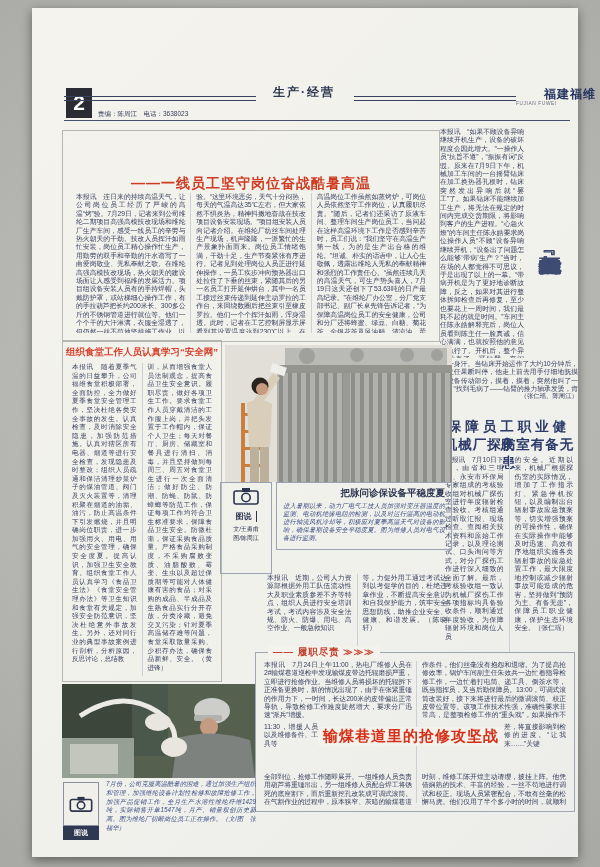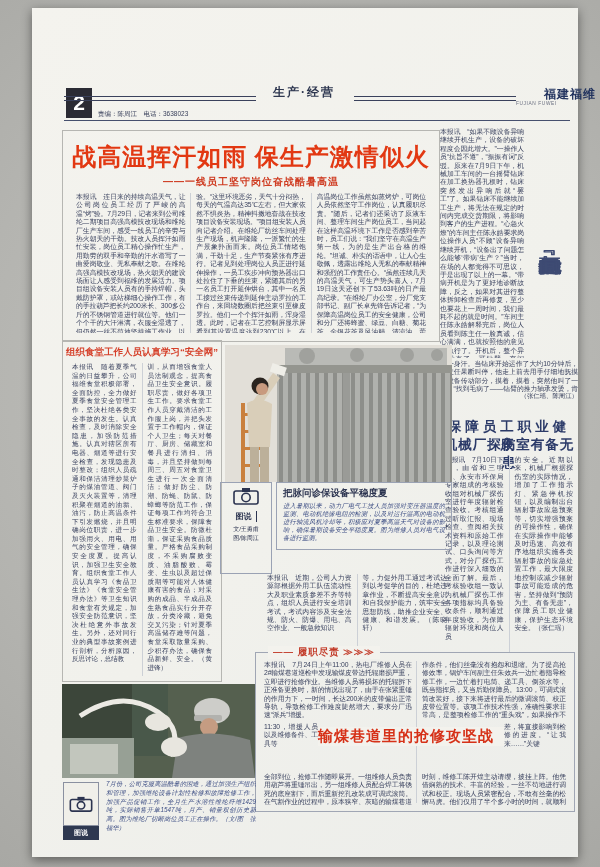--- a/index.html
+++ b/index.html
@@ -31,21 +31,21 @@
     font-weight:bold;color:#2e3750;letter-spacing:2px;}
   .masthead-cn{left:484px;top:78px;width:62px;font-size:12px;font-weight:bold;color:#22335e;letter-spacing:1px;margin-left:28px;}
   .masthead-en{left:484px;top:93px;width:62px;font-size:4.8px;color:#6a6f80;letter-spacing:.6px;}
   .header-rule{left:32px;top:112px;width:506px;border-top:1px solid #46506e;}
 
   
   .main-box{left:30px;top:122px;width:376px;height:210px;border:1px solid #b6b6b2;}
   .headline{position:absolute;top:10px;left:0;right:0;text-align:center;
     font-size:24px;font-weight:800;color:#e23812;letter-spacing:1px;}
   .subhead{position:absolute;top:44px;left:0;right:0;text-align:center;
-    font-size:10px;font-weight:bold;color:#cf3c22;letter-spacing:1px;}
+    font-size:14px;font-weight:bold;color:#cf3c22;letter-spacing:1px;}
   .main-cols{position:absolute;top:62px;left:8px;right:8px;bottom:8px;}
 
   
   .time-col1{left:408px;top:120px;width:84px;height:230px;}
   .vtitle{left:492px;top:118px;width:52px;height:238px;writing-mode:vertical-rl;
     font-size:16px;font-weight:bold;color:#3e4b73;line-height:52px;
     transform:scaleX(1.45);transform-origin:center;text-align:center;overflow:visible;}
   .bridge{left:408px;top:352px;width:138px;height:32px;}
   .bridge-byline{left:408px;top:384px;width:138px;text-align:right;font-size:6.4px;color:#39415e;}
   .h-title{width:138px;text-align:center;font-weight:bold;color:#2b3a68;font-size:13.5px;}
@@ -57,32 +57,32 @@
     font-size:9.5px;font-weight:bold;color:#d5402a;}
   .canteen-cols{position:absolute;top:22px;left:4px;right:4px;bottom:5px;}
 
   
   .mid-photo{left:193px;top:337px;width:227px;height:137px;overflow:hidden;background:#d8d6d0;}
   .badge-box{left:188px;top:474px;width:52px;height:92px;border:1px solid #9aa2b4;
     display:flex;flex-direction:column;align-items:center;padding-top:4px;box-sizing:border-box;}
   .badge-label{font-size:8px;font-weight:bold;color:#2c3450;border-right:1px solid #2c3450;padding:0 4px 0 0;margin:2px 0 3px;}
   .badge-credit{font-size:6px;color:#2c3450;line-height:9px;}
   .cap-box{left:244px;top:474px;width:176px;height:68px;border:1px solid #9aa2b4;box-sizing:border-box;padding:4px 6px;}
-  .cap-title{text-align:left;font-size:9.5px;font-weight:bold;color:#2c3450;margin-bottom:2px;}
+  .cap-title{text-align:right;font-size:9.5px;font-weight:bold;color:#2c3450;margin-bottom:2px;}
   .cap-text{font-style:italic;font-size:6.3px;line-height:8px;color:#3e4f85;}
 
   
   .hr-title{left:230px;top:548px;width:190px;text-align:center;font-size:12.5px;font-weight:bold;color:#a03424;}
   .hr-cols{left:230px;top:566px;width:190px;height:78px;}
 
   
   .scan-box{left:223px;top:644px;width:318px;height:158px;border:1px solid #a0a6b4;}
   .scan-label{left:236px;top:638px;background:#f3f2ed;padding:0 5px;font-size:9.5px;font-weight:bold;color:#c23a28;letter-spacing:1px;}
   .scan-box .vline{position:absolute;left:160px;top:8px;bottom:8px;width:1px;background:#ccd0d6;}
-  .scan-title{position:absolute;left:62px;top:74px;width:186px;text-align:left;
+  .scan-title{position:absolute;left:62px;top:74px;width:186px;text-align:center;
     font-size:15px;font-weight:800;color:#d63118;background:#f3f2ed;letter-spacing:1px;}
   .sb{position:absolute;}
 
   
   .bottom-photo{left:30px;top:676px;width:193px;height:94px;overflow:hidden;background:#55604f;}
   .banner{left:40px;top:744px;width:176px;height:17px;background:rgba(217,66,40,.88);
     color:#fff;font-size:9.5px;font-weight:bold;text-align:center;line-height:17px;letter-spacing:.5px;}
   .b-badge{left:31px;top:774px;width:36px;height:58px;}
   .b-badge .cam{height:42px;background:#f0efe9;border:1px solid #8a90a0;display:flex;align-items:center;justify-content:center;}
   .b-badge .bar{height:14px;background:#2e3850;color:#fff;font-size:7px;font-weight:bold;text-align:center;line-height:14px;}
@@ -96,21 +96,20 @@
   <div class="abs pagenum">2</div>
   <div class="abs editor">责编：陈周江　电话：3638023</div>
   <div class="abs rule-dbl" style="left:32px;top:88px;width:192px;"></div>
   <div class="abs section-title">生产·经营</div>
   <div class="abs rule-dbl" style="left:322px;top:88px;width:162px;"></div>
   <div class="abs masthead-cn">福建福维</div>
   <div class="abs masthead-en">FUJIAN FUWEI</div>
   <div class="abs header-rule"></div>
 
   <div class="abs main-box">
-    <div class="headline">战高温挥汗如雨  保生产激情似火</div>
     <div class="subhead">——一线员工坚守岗位奋战酷暑高温</div>
     <div class="main-cols cols">
       <div class="just body-text ink">本报讯　连日来的持续高温天气，让公司岗位员工经历了严峻的高温“烤”验。7月29日，记者来到公司维纶二期项目高强高模技改现场和维纶厂生产车间，感受一线员工的辛劳与热火朝天的干劲。技改人员挥汗如雨忙安装，岗位员工精心操作忙生产，用勤劳的双手和辛勤的汗水谱写了一曲爱岗敬业、无私奉献之歌。在维纶高强高模技改现场，热火朝天的建设场面让人感受到福维的发展活力。项目组设备安装人员有的手持焊帽，头戴防护罩，或站梯细心操作工作，有的手拉葫芦把长约200米长、300多公斤的不锈钢管道进行就位等。他们一个个干的大汗淋漓，衣服全湿透了，但仍然一丝不苟地坚持施工作业，以顽强的毅力经受住了高温的考</div>
       <div class="just body-text ink">验。“这里环境恶劣，天气十分闷热，每天的气温高达35℃左右，但大家依然不惧炎热，精神抖擞地奋战在技改项目设备安装现场。”项目组安装人员向记者介绍。在维纶厂纺丝车间处理生产现场，机声隆隆，一派繁忙的生产景象扑面而来。岗位员工情绪饱满，干劲十足，生产节奏紧张有序进行。记者见到处理岗位人员正进行延伸操作，一员工疾步冲向预热器出口处拉住了下垂的丝束，紧随其后的另一名员工打开延伸烘台，其中一名员工接过丝束传递到延伸主动罗拉的工作台，来回绕数圈后把丝束引至橡皮罗拉。他们一个个挥汗如雨，浑身湿透。此时，记者在工艺控制屏显示屏看到其设置温度达到230℃以上。在一旁的纺丝车间主任王人杰表示，“在</div>
       <div class="just body-text ink">高温岗位工作虽然如蒸烤炉，可岗位人员依然坚守工作岗位，认真履职尽责。”随后，记者们还采访了原液车间、整理车间生产岗位员工，当问起在这样高温环境下工作是否感到辛苦时，员工们说：“我们坚守在高温生产第一线，为的是生产出合格的维纶。”坦诚、朴实的话语中，让人心生敬佩，透露出维纶人无私的奉献精神和强烈的工作责任心。“虽然连续几天的高温天气，可生产势头喜人，7月19日这天还创下了53.63吨的日产最高纪录。”在维纶厂办公室，分厂党支部书记、副厂长卓先锋告诉记者，“为保障高温岗位员工的安全健康，公司和分厂还将蜂蜜、绿豆、白糖、菊花茶、金银花茶及风油精、清凉油、藿香正气水等及时地发放到员工手中，确保高温岗位员工安全度夏。”　（陈周江）</div>
     </div>
   </div>
 
   <div class="abs time-col1 just body-text ink">本报讯　“如果不顾设备异响继续开机生产，设备的破坏程度会因此增大。”一操作人员“抗旨不遵”，“振振有词”反驳。原来在7月9日下午，机械加工车间的一台摇臂钻床在加工换热器孔板时，钻床突然发出异响后就“罢工”了。如果钻床不能继续加工生产，将无法在规定的时间内完成交货期限，将影响到客户的生产进程。“心急火燎”的车间主任陈永皓要求岗位操作人员“不顾”设备异响继续开机，“设备出了问题怎么能够‘带病’生产？”当时，在场的人都觉得不可思议，于是出现了以上的一幕。“带病开机是为了更好地诊断故障，反之，如果对其进行整体拆卸检查后再修复，至少也要花上一周时间，我们最耗不起的就是时间。”车间主任陈永皓解释完后，岗位人员看到陈主任一脸真诚，信心满满，也就按照他的意见去执行了。开机后，整个异响没有了，可钻臂一直闷车，在场的“看热闹”的人不明就里围</div>
   <div class="abs vtitle">『我们最耗不起的就是时间』</div>

